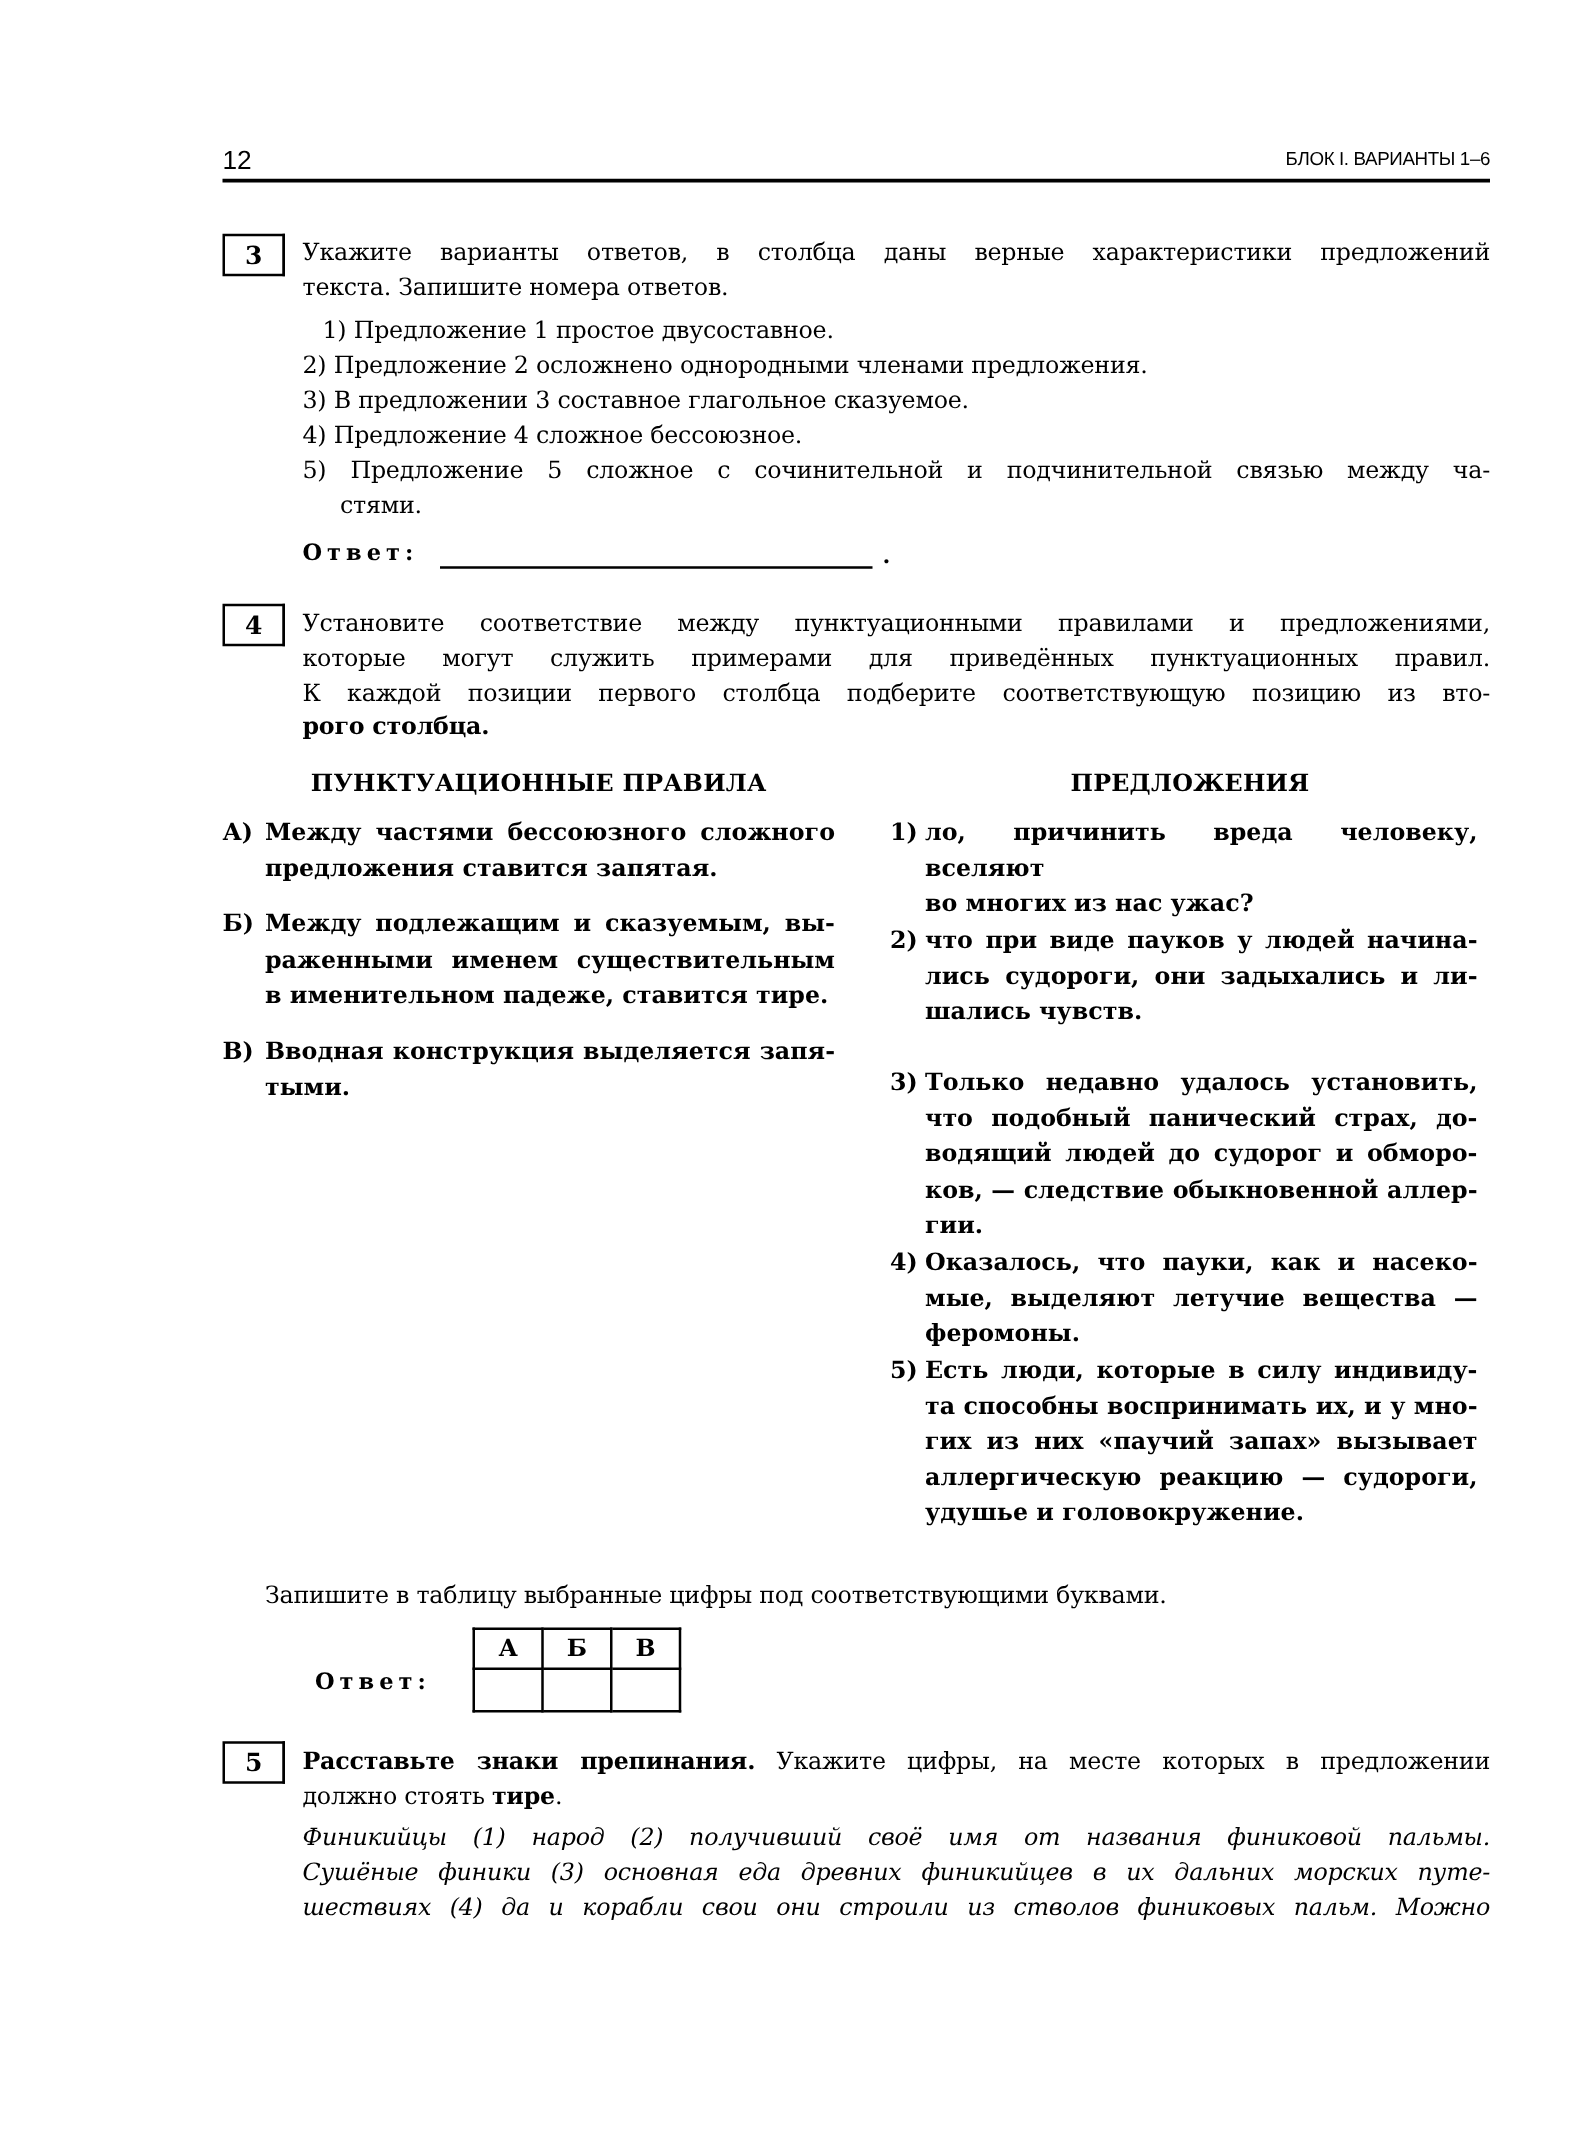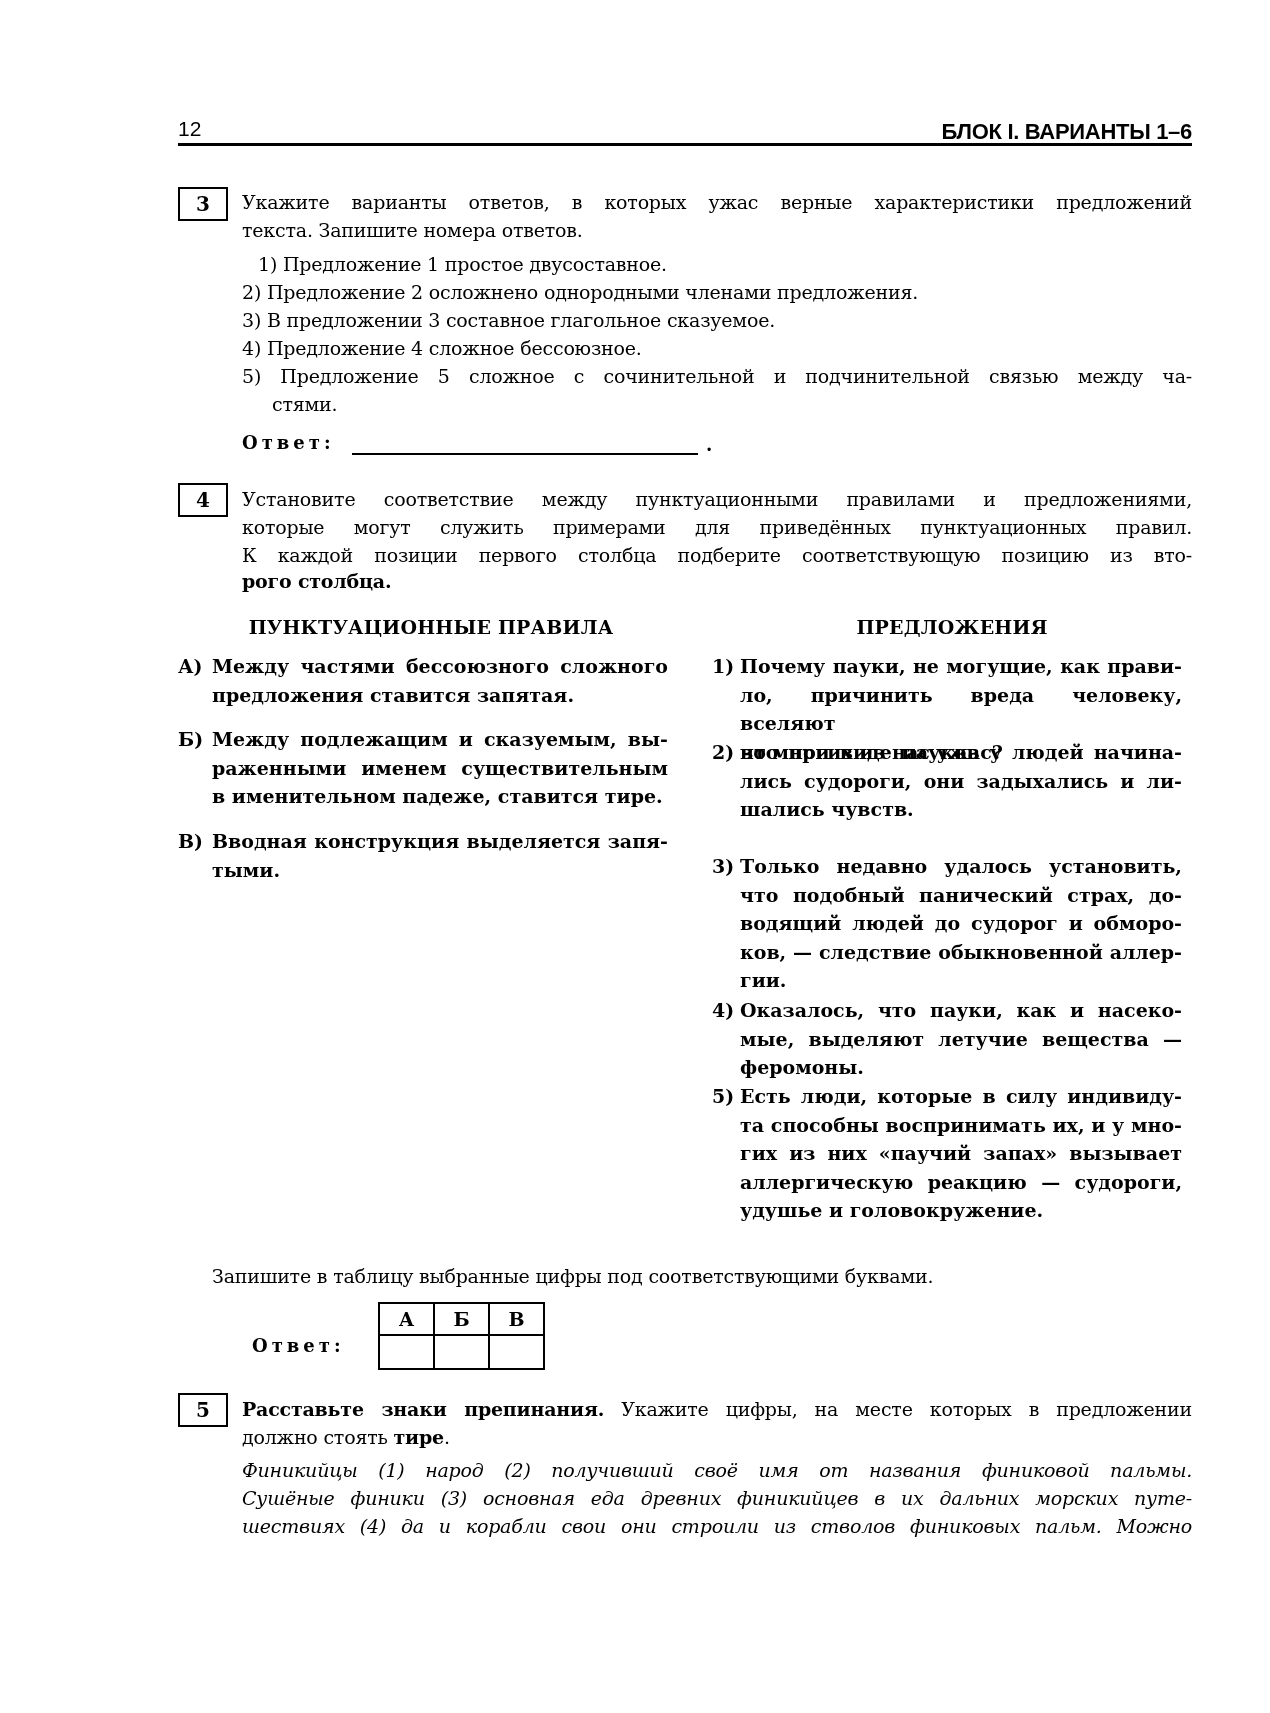--- a/index.html
+++ b/index.html
@@ -2,21 +2,21 @@
 <html><head>
   <meta charset="utf-8">
   <style>
     html, body { margin: 0; padding: 0; background: #ffffff; }
     body { width: 1270px; height: 1713px; position: relative; overflow: hidden;
            font-family: "DejaVu Serif", "Liberation Serif", serif; color: #000; }
     .abs { position: absolute; }
 
     .header { left: 178px; top: 113px; width: 1014px; height: 30px; border-bottom: 3px solid #000; }
     .page-num { position: absolute; left: 0; top: 4px; font-family: "Liberation Sans", sans-serif; font-weight: normal; font-size: 21px; }
-    .running { position: absolute; right: 0; top: 6px; font-family: "Liberation Sans", sans-serif; font-weight: bold; font-size: 22px; letter-spacing: -0.3px; }
+    .running { position: absolute; right: 0; top: 6px; font-family: "Liberation Sans", sans-serif; font-weight: normal; font-size: 15px; letter-spacing: -0.3px; }
 
     .task-box { position: absolute; width: 46px; height: 30px; border: 2px solid #000; border-right-width: 2px;
                 font-weight: bold; font-size: 20px; text-align: center; line-height: 30px; }
     .task-box::after { content: ""; position: absolute; right: -10px; top: 0; }
 
     .para { position: absolute; font-size: 19px; line-height: 28.5px; text-align: justify; letter-spacing: -0.2px; }
 
     .list-item { position: absolute; font-size: 19px; line-height: 28.5px; text-align: justify; letter-spacing: -0.2px; }
 
     .answer-label { position: absolute; font-weight: bold; font-size: 18px; letter-spacing: 4px; }
@@ -42,21 +42,21 @@
 </head>
 <body>
 
 <div class="abs header">
   <span class="page-num">12</span>
   <span class="running">БЛОК I. ВАРИАНТЫ 1–6</span>
 </div>
 
 <div class="task-box" style="left:178px; top:187px;">3</div>
 <div class="abs" style="left:226px; top:187px; width:2px; height:34px; background:#000;"></div>
-<div class="para" style="left:242px; top:188px; width:950px; text-align-last: justify;">Укажите варианты ответов, в которых ужас верные характеристики предложений</div>
+<div class="para" style="left:242px; top:188px; width:950px; text-align-last: justify;">Укажите варианты ответов, в столбца даны верные характеристики предложений</div>
 <div class="para" style="left:242px; top:216px; width:950px;">текста. Запишите номера ответов.</div>
 
 <div class="list-item" style="left:258px; top:250px; width:950px;">
   <span>1)</span>
   <span>Предложение 1 простое двусоставное.</span>
 </div>
 <div class="list-item" style="left:242px; top:278px; width:950px;">
   <span>2)</span>
   <span>Предложение 2 осложнено однородными членами предложения.</span>
 </div>
@@ -102,21 +102,20 @@
   <span class="txt">в именительном падеже, ставится тире.</span>
 </div>
 <div class="rule" style="left:178px; top:827px; width:490px;">
   <span class="letter">В)</span>
   <span class="txt" style="text-align-last: justify;">Вводная конструкция выделяется запя-</span>
   <span class="txt">тыми.</span>
 </div>
 
 <div class="sent" style="left:712px; top:652px; width:470px;">
   <span class="letter">1)</span>
-  <span class="txt" style="text-align-last: justify;">Почему пауки, не могущие, как прави-</span>
   <span class="txt" style="text-align-last: justify;">ло, причинить вреда человеку, вселяют</span>
   <span class="txt">во многих из нас ужас?</span>
 </div>
 <div class="sent" style="left:712px; top:738px; width:470px;">
   <span class="letter">2)</span>
   <span class="txt" style="text-align-last: justify;">что при виде пауков у людей начина-</span>
   <span class="txt" style="text-align-last: justify;">лись судороги, они задыхались и ли-</span>
   <span class="txt">шались чувств.</span>
 </div>
 <div class="sent" style="left:712px; top:852px; width:470px;">

